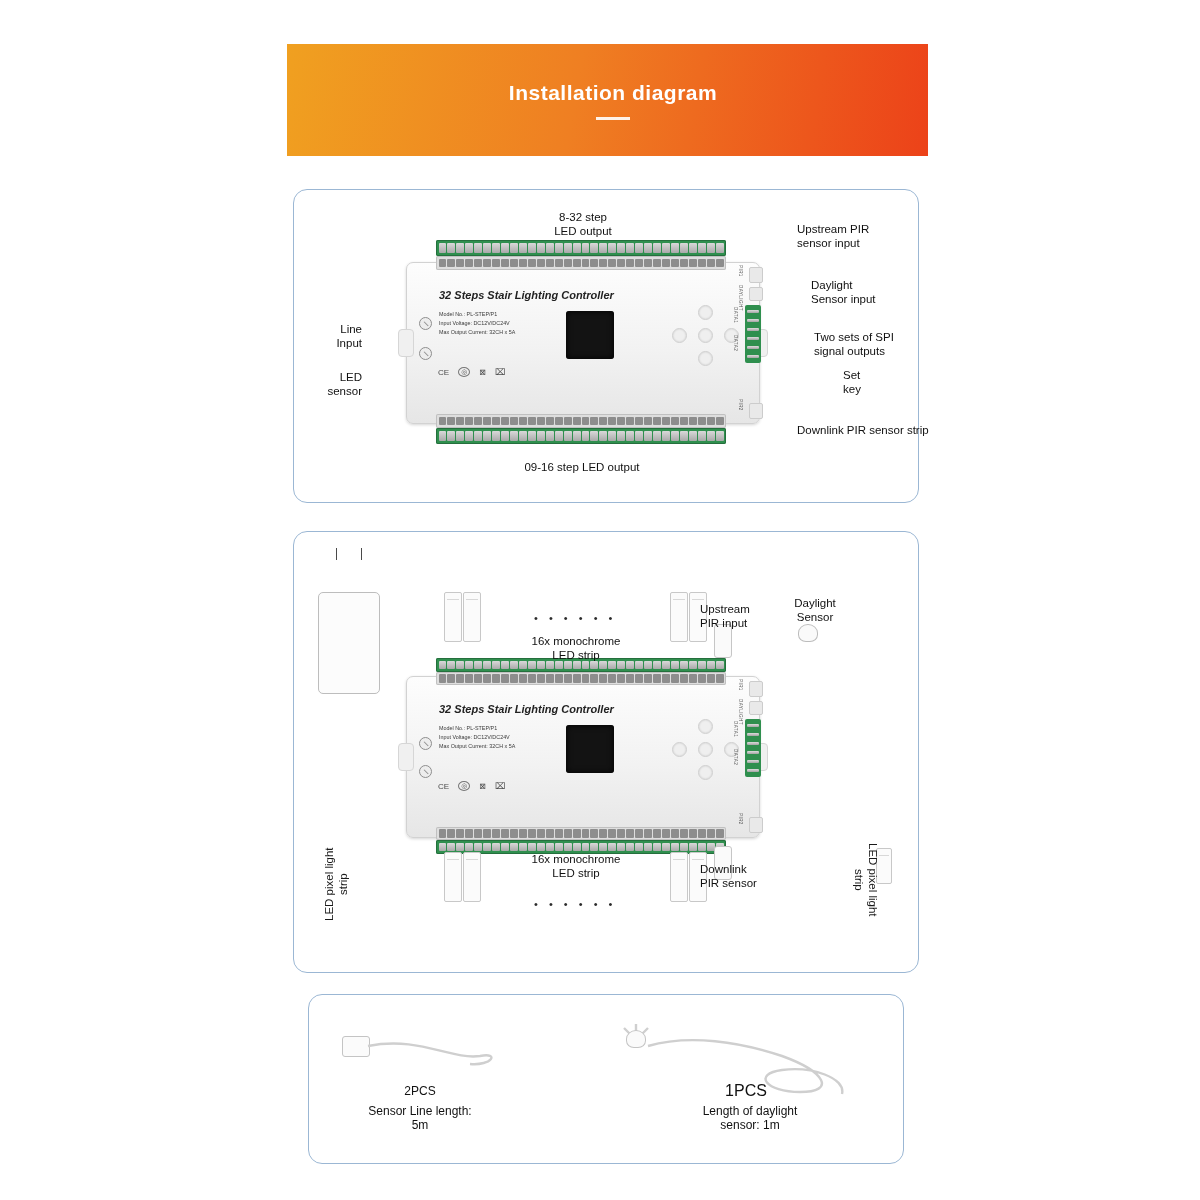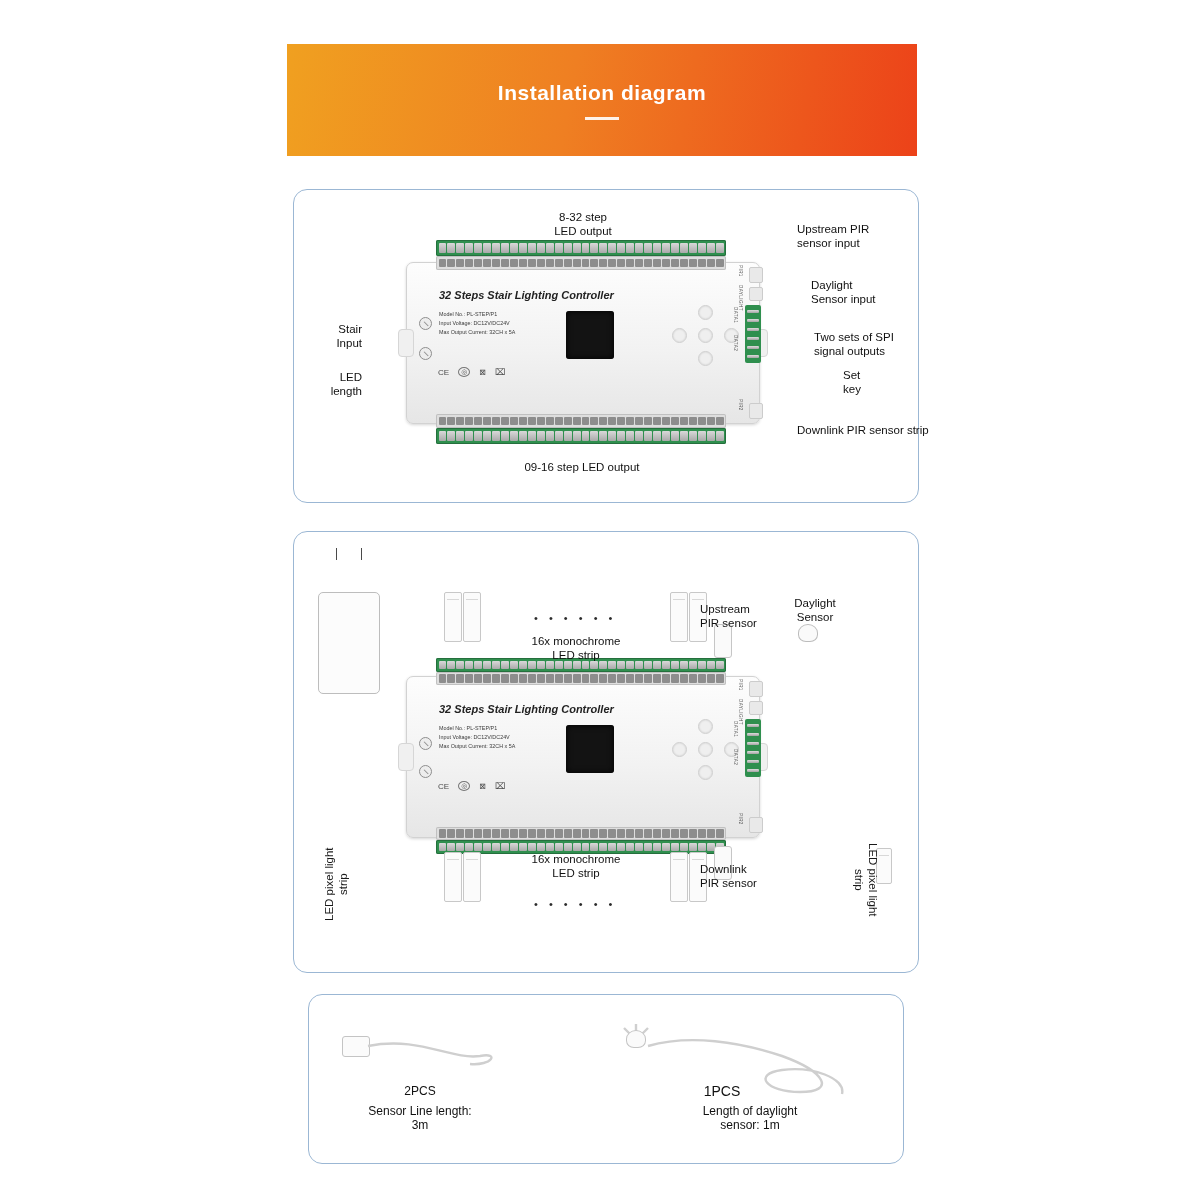--- a/index.html
+++ b/index.html
@@ -25,20 +25,21 @@
     position: absolute;
     left: 287px;
     top: 44px;
     width: 630px;
     height: 112px;
     background: linear-gradient(100deg, #f0a020 0%, #ef7f22 45%, #ec4219 100%);
     display: flex;
     flex-direction: column;
     align-items: center;
     justify-content: center;
+    padding-left: 11px;
   }
   .banner-title {
     color: #ffffff;
     font-size: 21px;
     font-weight: bold;
     letter-spacing: .5px;
   }
   .banner-rule {
     margin-top: 12px;
     width: 34px;
@@ -329,24 +330,24 @@
   <div class="lbl c" style="left:482px; top:460px; width:200px;">09-16 step LED output</div>
   <div class="lbl" style="left:797px; top:222px; width:120px;">Upstream PIR
 sensor input</div>
   <div class="lbl" style="left:811px; top:278px; width:110px;">Daylight
 Sensor input</div>
   <div class="lbl" style="left:814px; top:330px; width:110px;">Two sets of SPI
 signal outputs</div>
   <div class="lbl" style="left:843px; top:368px; width:60px;">Set
 key</div>
   <div class="lbl" style="left:797px; top:423px; width:200px;">Downlink PIR sensor strip</div>
-  <div class="lbl r" style="left:282px; top:322px; width:80px;">Stair
+  <div class="lbl r" style="left:282px; top:322px; width:80px;">Line
 Input</div>
   <div class="lbl r" style="left:282px; top:370px; width:80px;">LED
-length</div>
+sensor</div>
 
   <div class="board" style="left:406px; top:262px; width:352px; height:160px;">
     <div class="ear left"></div>
     <div class="ear right"></div>
 
     <div class="board-title" style="left:32px; top:26px; font-size:11px;">32 Steps Stair Lighting Controller</div>
 
     <div class="spec" style="left:32px; top:48px;">Model No.: PL-STEP/P1</div>
     <div class="spec" style="left:32px; top:57px;">Input Voltage: DC12V/DC24V</div>
     <div class="spec" style="left:32px; top:66px;">Max Output Current: 32CH x 5A</div>
@@ -734,21 +735,21 @@
   <div class="dots" style="left:534px; top:898px;">• • • • • •</div>
 
   <div class="lbl c" style="left:506px; top:634px; width:140px;">16x monochrome
 LED strip</div>
   <div class="lbl c" style="left:506px; top:852px; width:140px;">16x monochrome
 LED strip</div>
 
   <div class="pir" style="left:714px; top:624px; width:16px; height:32px;"></div>
   <div class="pir" style="left:714px; top:846px; width:16px; height:32px;"></div>
   <div class="lbl" style="left:700px; top:602px; width:90px;">Upstream
-PIR sensor</div>
+PIR input</div>
   <div class="lbl" style="left:700px; top:862px; width:90px;">Downlink
 PIR sensor</div>
 
   <div class="lbl c" style="left:770px; top:596px; width:90px;">Daylight
 Sensor</div>
   <div style="position:absolute; left:798px; top:624px; width:18px; height:16px; border:1.2px solid #bcbcbc; border-radius:50% 50% 40% 40%; background:#fafafa;"></div>
 
   <div class="rot-left" style="left:322px; top:836px; height:96px;">LED pixel
 light strip</div>
   <div class="rot-right" style="left:852px; top:832px; height:96px;">LED pixel
@@ -761,19 +762,19 @@
     <g stroke="#cfcfcf" stroke-width="2.4" fill="none">
       <path d="M368,1046 C420,1036 450,1060 480,1056 C500,1052 492,1066 470,1064"></path>
       <path d="M648,1046 C690,1034 740,1042 782,1056 C826,1072 836,1092 800,1092 C766,1092 752,1074 782,1070 C812,1066 846,1078 842,1094"></path>
       <path d="M636,1040 L624,1028 M636,1040 L648,1028 M636,1040 L636,1024"></path>
     </g>
   </svg>
   <div style="position:absolute; left:626px; top:1030px; width:18px; height:16px; border:1.2px solid #c4c4c4; border-radius:50% 50% 40% 40%; background:#fafafa;"></div>
 
   <div class="lbl c" style="left:370px; top:1084px; width:100px; font-size:12px;">2PCS</div>
   <div class="lbl c" style="left:350px; top:1104px; width:140px; font-size:12px;">Sensor Line length:
-3m</div>
-
-  <div class="lbl c" style="left:672px; top:1084px; width:100px; font-size:14px;">1PCS</div>
+5m</div>
+
+  <div class="lbl c" style="left:696px; top:1084px; width:100px; font-size:16px;">1PCS</div>
   <div class="lbl c" style="left:680px; top:1104px; width:140px; font-size:12px;">Length of daylight
 sensor: 1m</div>
 
 </div>
 
 </body></html>

